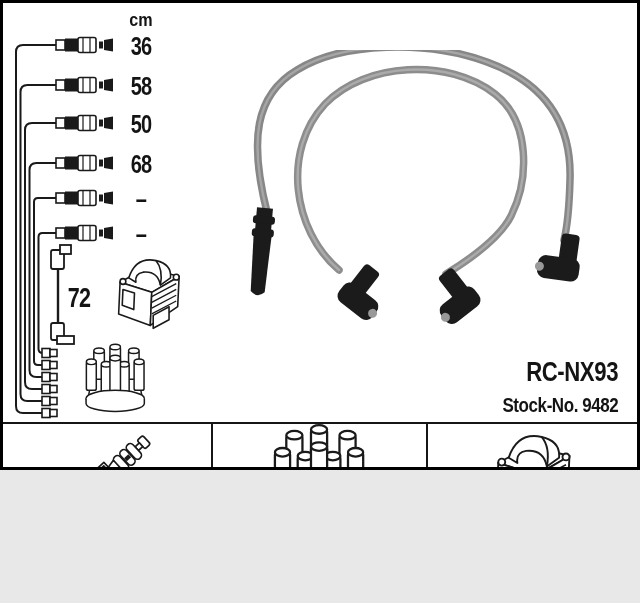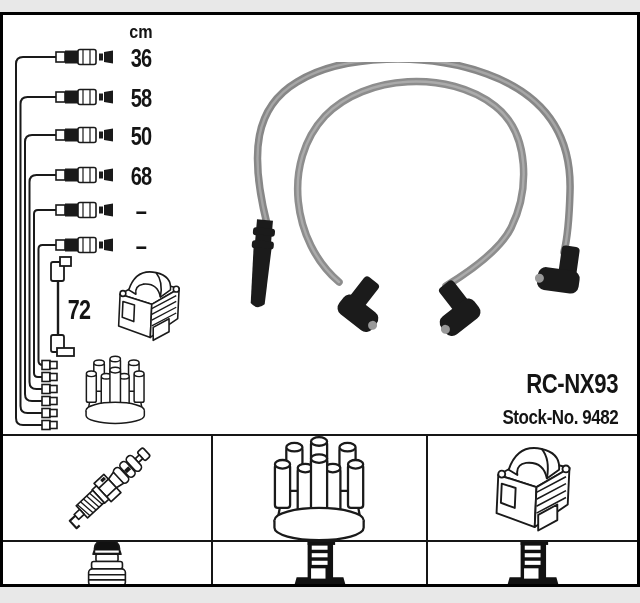--- a/index.html
+++ b/index.html
@@ -1,17 +1,17 @@
 <!DOCTYPE html>
 <html><head>
 <meta charset="utf-8">
 <style>
   html,body{margin:0;padding:0;background:#e8e8e8;}
   .page{
-    position:relative;width:640px;height:575px;margin:12px auto;
+    position:relative;width:640px;height:470px;margin:0 auto;
     background:#fff;border:3px solid #000;box-sizing:border-box;
     font-family:"Liberation Sans",sans-serif;color:#141414;overflow:hidden;
   }
   .abs{position:absolute;}
   .lbl{font-weight:bold;color:#141414;line-height:1;white-space:nowrap;}
   .len-lbl{left:114px;width:48px;text-align:center;font-size:25px;letter-spacing:-1px;
            transform:scaleX(.8);transform-origin:center;}
   .unit-lbl{left:114px;top:7px;width:48px;text-align:center;font-size:19px;
             transform:scaleX(.85);transform-origin:center;}
   .coil-len-lbl{left:52px;top:282px;width:48px;text-align:center;font-size:27px;

